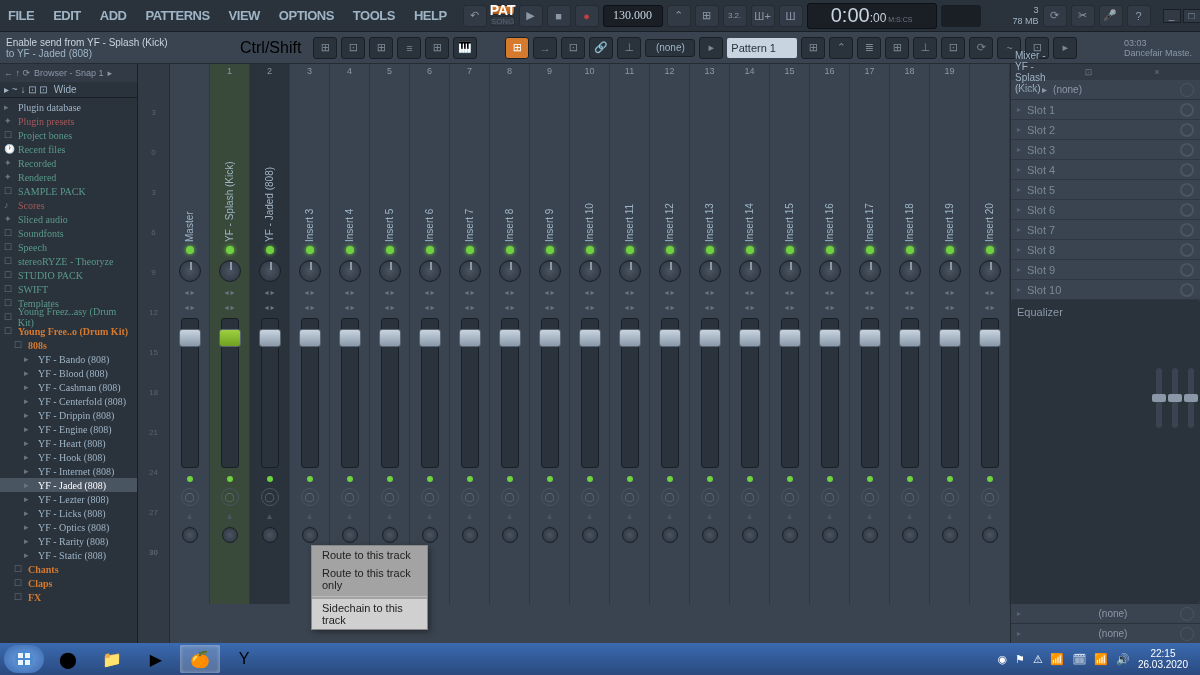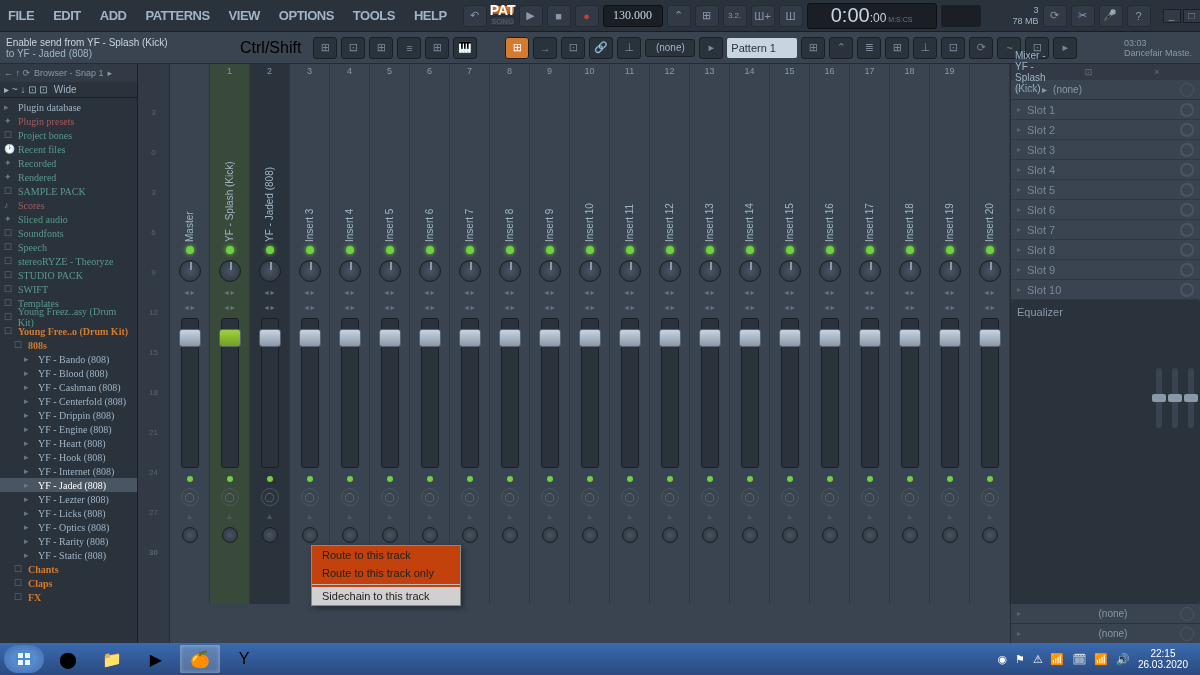--- a/index.html
+++ b/index.html
@@ -88,21 +88,21 @@
 .eq-area { flex:1; background:#2a323c; border-radius:3px; padding:6px; }
 .eq-area .lbl { color:#8a98a8; font-size:11px; }
 .eq-sliders { display:flex; gap:10px; margin-top:50px; justify-content:flex-end; }
 .eq-sliders div { width:6px; height:60px; background:#3a4450; border-radius:3px; position:relative; }
 .eq-sliders div::after { content:''; position:absolute; width:14px; height:8px; background:#8a98a8; border-radius:2px; left:-4px; top:26px; }
 .fx-out { height:20px; display:flex; align-items:center; padding:0 6px; gap:6px; border-top:1px solid #2a323c; }
 .fx-out .tri { color:#5a6470; font-size:8px; }
 .fx-out span { color:#8a98a8; font-size:10px; flex:1; }
 .fx-out .kn { width:14px; height:14px; border:1px solid #4a5562; border-radius:50%; }
 
-.ctx-menu { position:absolute; left:311px; top:545px; width:150px; background:#c2410c; border:1px solid #888; box-shadow:2px 2px 6px rgba(0,0,0,0.4); z-index:100; }
+.ctx-menu { position:absolute; left:311px; top:545px; width:117px; background:#a3a3a3; border:1px solid #888; box-shadow:2px 2px 6px rgba(0,0,0,0.4); z-index:100; }
 .ctx-menu div { padding:3px 10px; font-size:11px; color:#222; }
 .ctx-menu div.sel { background:#d0d0d0; }
 .ctx-menu hr { border:none; border-top:1px solid #bbb; margin:2px 0; }
 
 .taskbar { position:absolute; bottom:0; left:0; width:1200px; height:32px; background:linear-gradient(#3a6ab0,#2a4a80); display:flex; align-items:center; padding:0 4px; }
 .taskbar .start { width:40px; height:28px; background:radial-gradient(#6fa0e0,#3a6ab0); border-radius:14px; display:flex; align-items:center; justify-content:center; }
 .taskbar .start svg { width:20px; height:20px; }
 .taskbar .app { width:40px; height:28px; margin-left:4px; display:flex; align-items:center; justify-content:center; border-radius:2px; }
 .taskbar .app.active { background:rgba(255,255,255,0.2); box-shadow:inset 0 0 4px rgba(255,255,255,0.4); }
 .taskbar .tray { margin-left:auto; display:flex; align-items:center; gap:8px; color:#fff; font-size:10px; padding-right:8px; }

